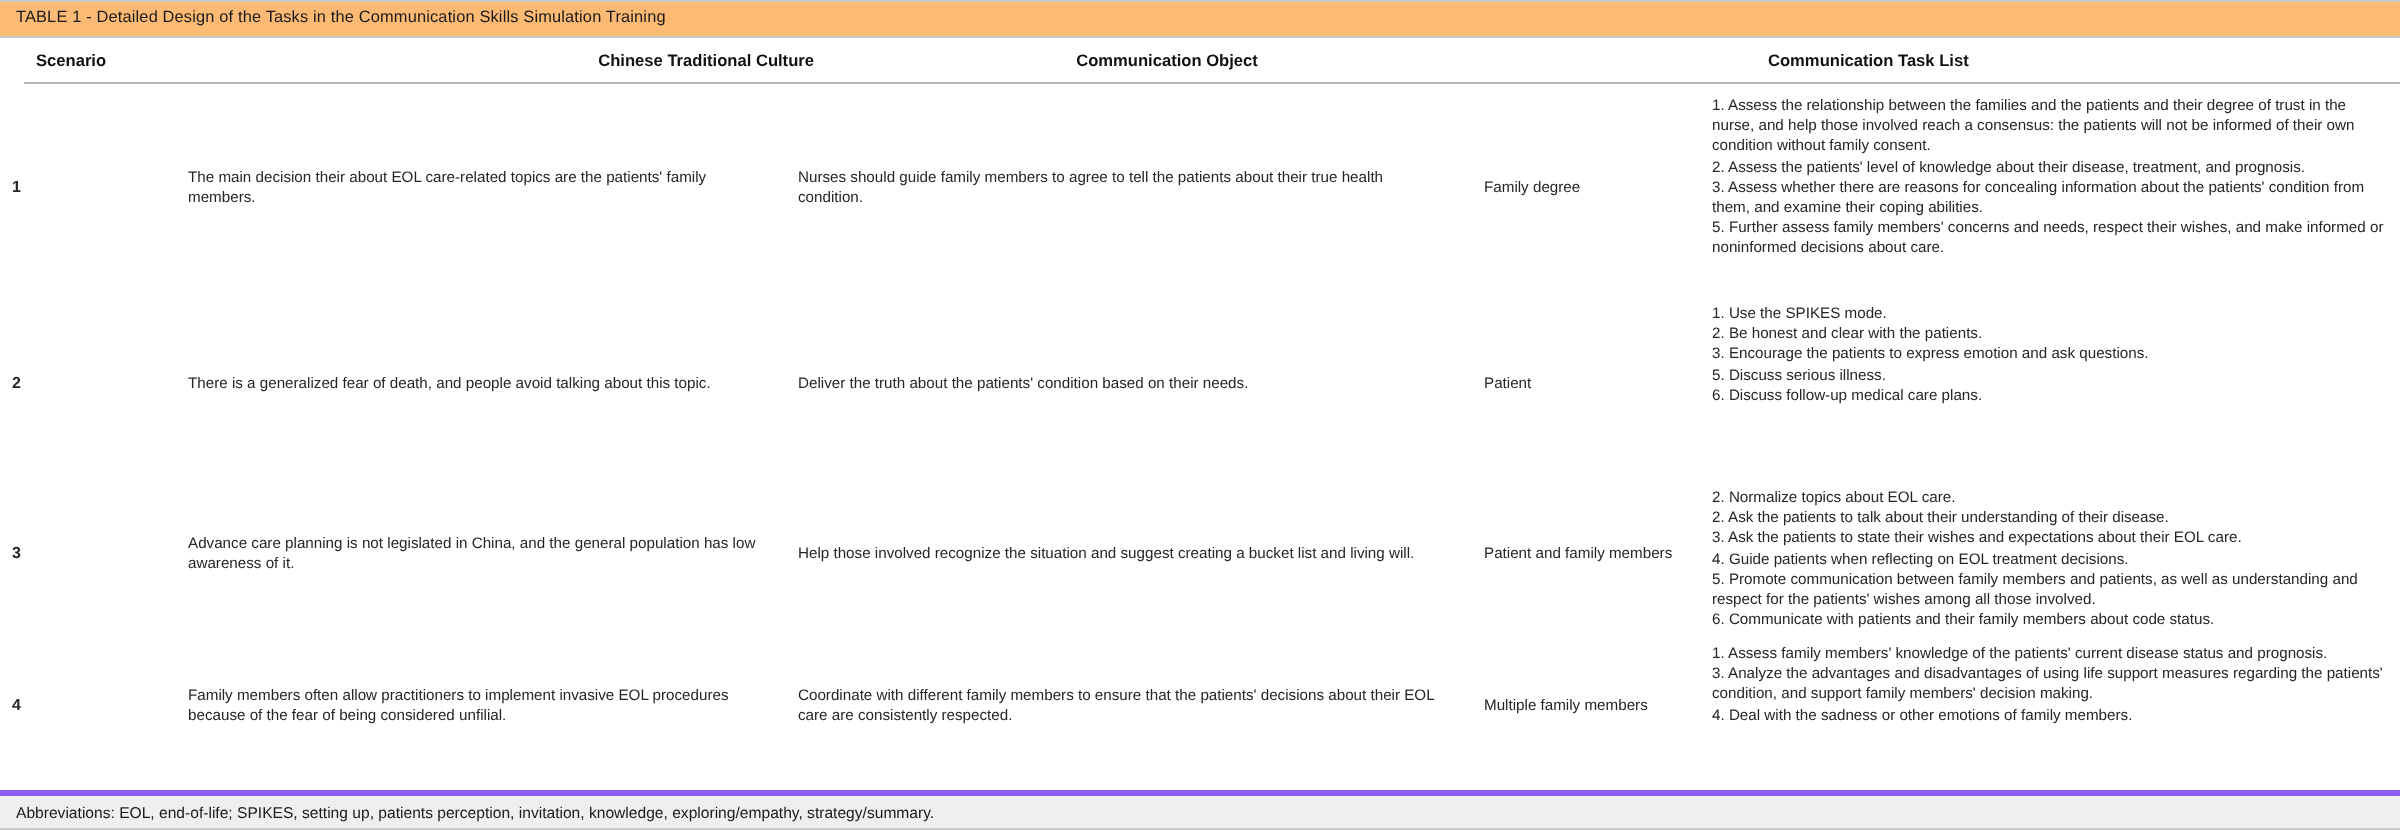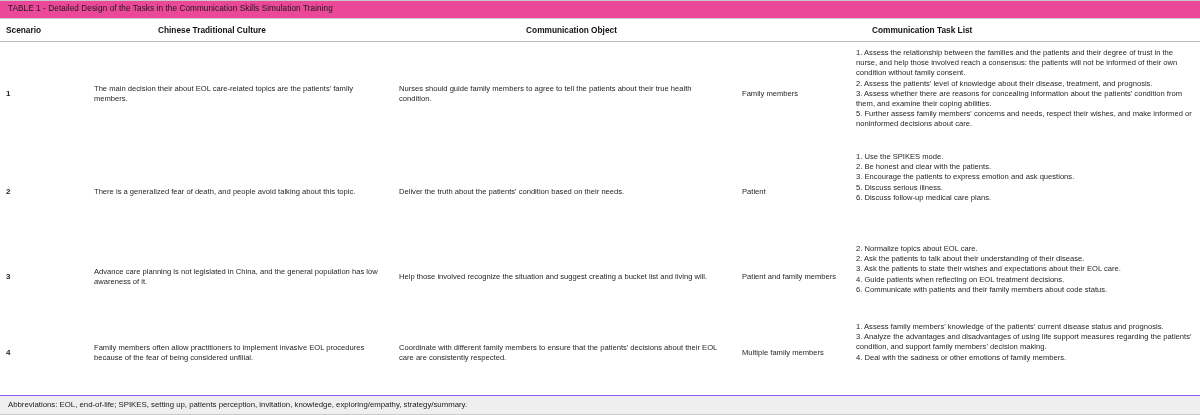--- a/index.html
+++ b/index.html
@@ -21,21 +21,21 @@
     box-sizing: border-box;
     display: flex;
     flex-direction: column;
     background: #ffffff;
   }
 
   
   .table-caption {
     box-sizing: border-box;
     height: 19px;
-    background: #ec4899;
+    background: #fdba74;
     border-top: 1px solid #c9c9c9;
     border-bottom: 1px solid #c9c9c9;
     padding: 3px 0 0 8px;
     font-size: 8.2px;
     line-height: 10px;
     color: #1a1a1a;
     letter-spacing: 0.01em;
     white-space: nowrap;
   }
 
@@ -43,32 +43,33 @@
   .grid-head, .grid-row {
     display: grid;
     grid-template-columns: 48px 347px 345px 110px 350px;
     box-sizing: border-box;
   }
 
   .grid-head {
     border-bottom: 1px solid #b8b8b8;
     height: 23px;
     align-items: start;
+    margin-left: 12px;
   }
 
   .col-head {
     font-size: 8.3px;
     font-weight: bold;
     line-height: 11px;
     padding-top: 6px;
     color: #111;
     white-space: nowrap;
   }
   .ch-scenario   { text-align: left;   padding-left: 6px; }
-  .ch-culture    { text-align: left;   padding-left: 110px; }
+  .ch-culture    { text-align: right;   padding-left: 110px; }
   .ch-goals      { text-align: left;   padding-left: 108px; }
   .ch-object     { text-align: center;   padding-left: 8px; }
   .ch-tasks      { text-align: left;   padding-left: 132px; }
 
   .body-rows {
     flex: 1 1 auto;
     min-height: 0;
   }
 
   .grid-row {
@@ -111,21 +112,21 @@
   }
 
   .task-line {
     display: block;
     white-space: normal;
   }
 
   
   .table-footer {
     box-sizing: border-box;
-    border-top: 1px solid #8b5cf6;
+    border-top: 3px solid #8b5cf6;
     border-bottom: 1px solid #c9c9c9;
     background: #efefef;
     height: 20px;
     padding: 4px 0 0 8px;
     font-size: 7.8px;
     line-height: 10px;
     color: #1a1a1a;
     white-space: nowrap;
   }
 </style>
@@ -142,21 +143,21 @@
     <div class="col-head ch-object">Communication Object</div>
     <div class="col-head ch-tasks">Communication Task List</div>
   </div>
 
   <div class="body-rows">
 
     <div class="grid-row r1">
       <div class="cell c-scenario">1</div>
       <div class="cell c-culture">The main decision their about EOL care-related topics are the patients' family members.</div>
       <div class="cell c-goals">Nurses should guide family members to agree to tell the patients about their true health condition.</div>
-      <div class="cell c-object">Family members</div>
+      <div class="cell c-object">Family degree</div>
       <div class="cell c-tasks">
           <span class="task-line">1. Assess the relationship between the families and the patients and their degree of trust in the nurse, and help those involved reach a consensus: the patients will not be informed of their own condition without family consent.</span>
           <span class="task-line">2. Assess the patients' level of knowledge about their disease, treatment, and prognosis.</span>
           <span class="task-line">3. Assess whether there are reasons for concealing information about the patients' condition from them, and examine their coping abilities.</span>
           <span class="task-line">5. Further assess family members' concerns and needs, respect their wishes, and make informed or noninformed decisions about care.</span>
         </div>
     </div>
 
     <div class="grid-row r2">
       <div class="cell c-scenario">2</div>
@@ -175,20 +176,21 @@
     <div class="grid-row r3">
       <div class="cell c-scenario">3</div>
       <div class="cell c-culture">Advance care planning is not legislated in China, and the general population has low awareness of it.</div>
       <div class="cell c-goals">Help those involved recognize the situation and suggest creating a bucket list and living will.</div>
       <div class="cell c-object">Patient and family members</div>
       <div class="cell c-tasks">
           <span class="task-line">2. Normalize topics about EOL care.</span>
           <span class="task-line">2. Ask the patients to talk about their understanding of their disease.</span>
           <span class="task-line">3. Ask the patients to state their wishes and expectations about their EOL care.</span>
           <span class="task-line">4. Guide patients when reflecting on EOL treatment decisions.</span>
+          <span class="task-line">5. Promote communication between family members and patients, as well as understanding and respect for the patients' wishes among all those involved.</span>
           <span class="task-line">6. Communicate with patients and their family members about code status.</span>
         </div>
     </div>
 
     <div class="grid-row r4">
       <div class="cell c-scenario">4</div>
       <div class="cell c-culture">Family members often allow practitioners to implement invasive EOL procedures because of the fear of being considered unfilial.</div>
       <div class="cell c-goals">Coordinate with different family members to ensure that the patients' decisions about their EOL care are consistently respected.</div>
       <div class="cell c-object">Multiple family members</div>
       <div class="cell c-tasks">

